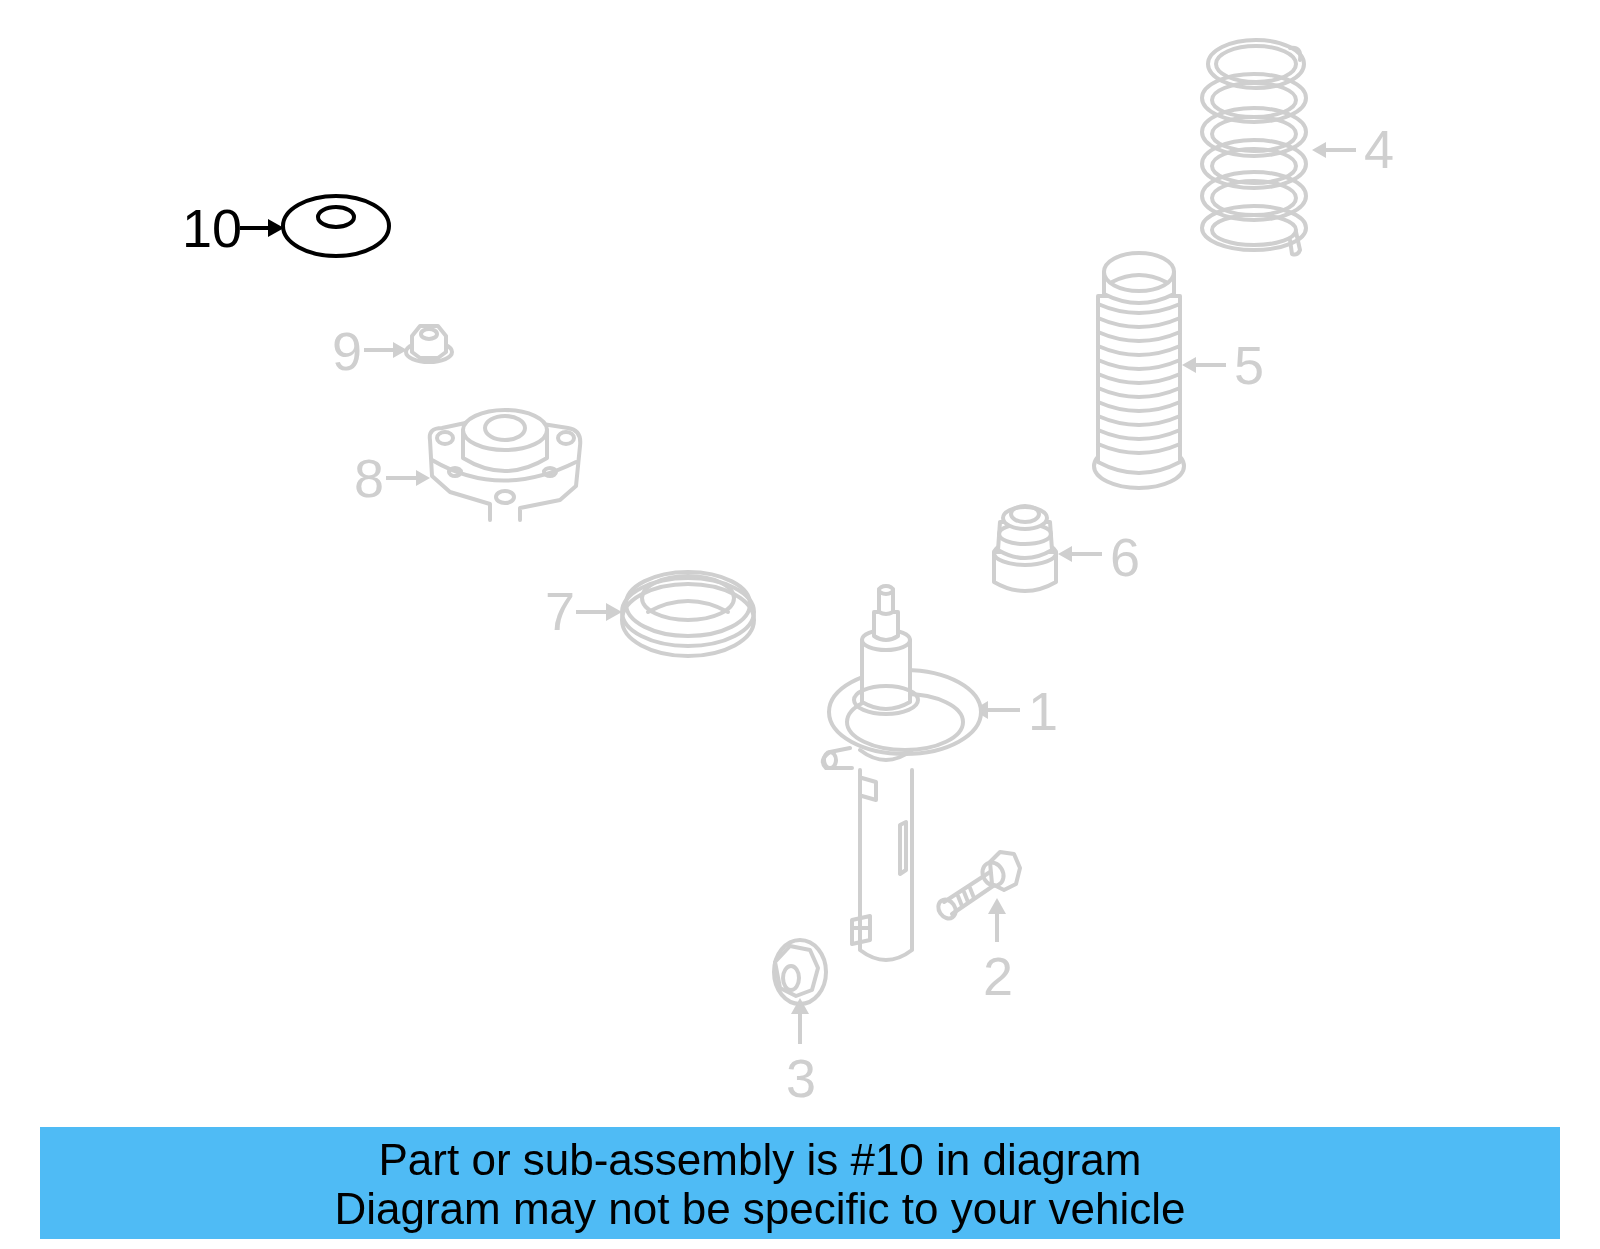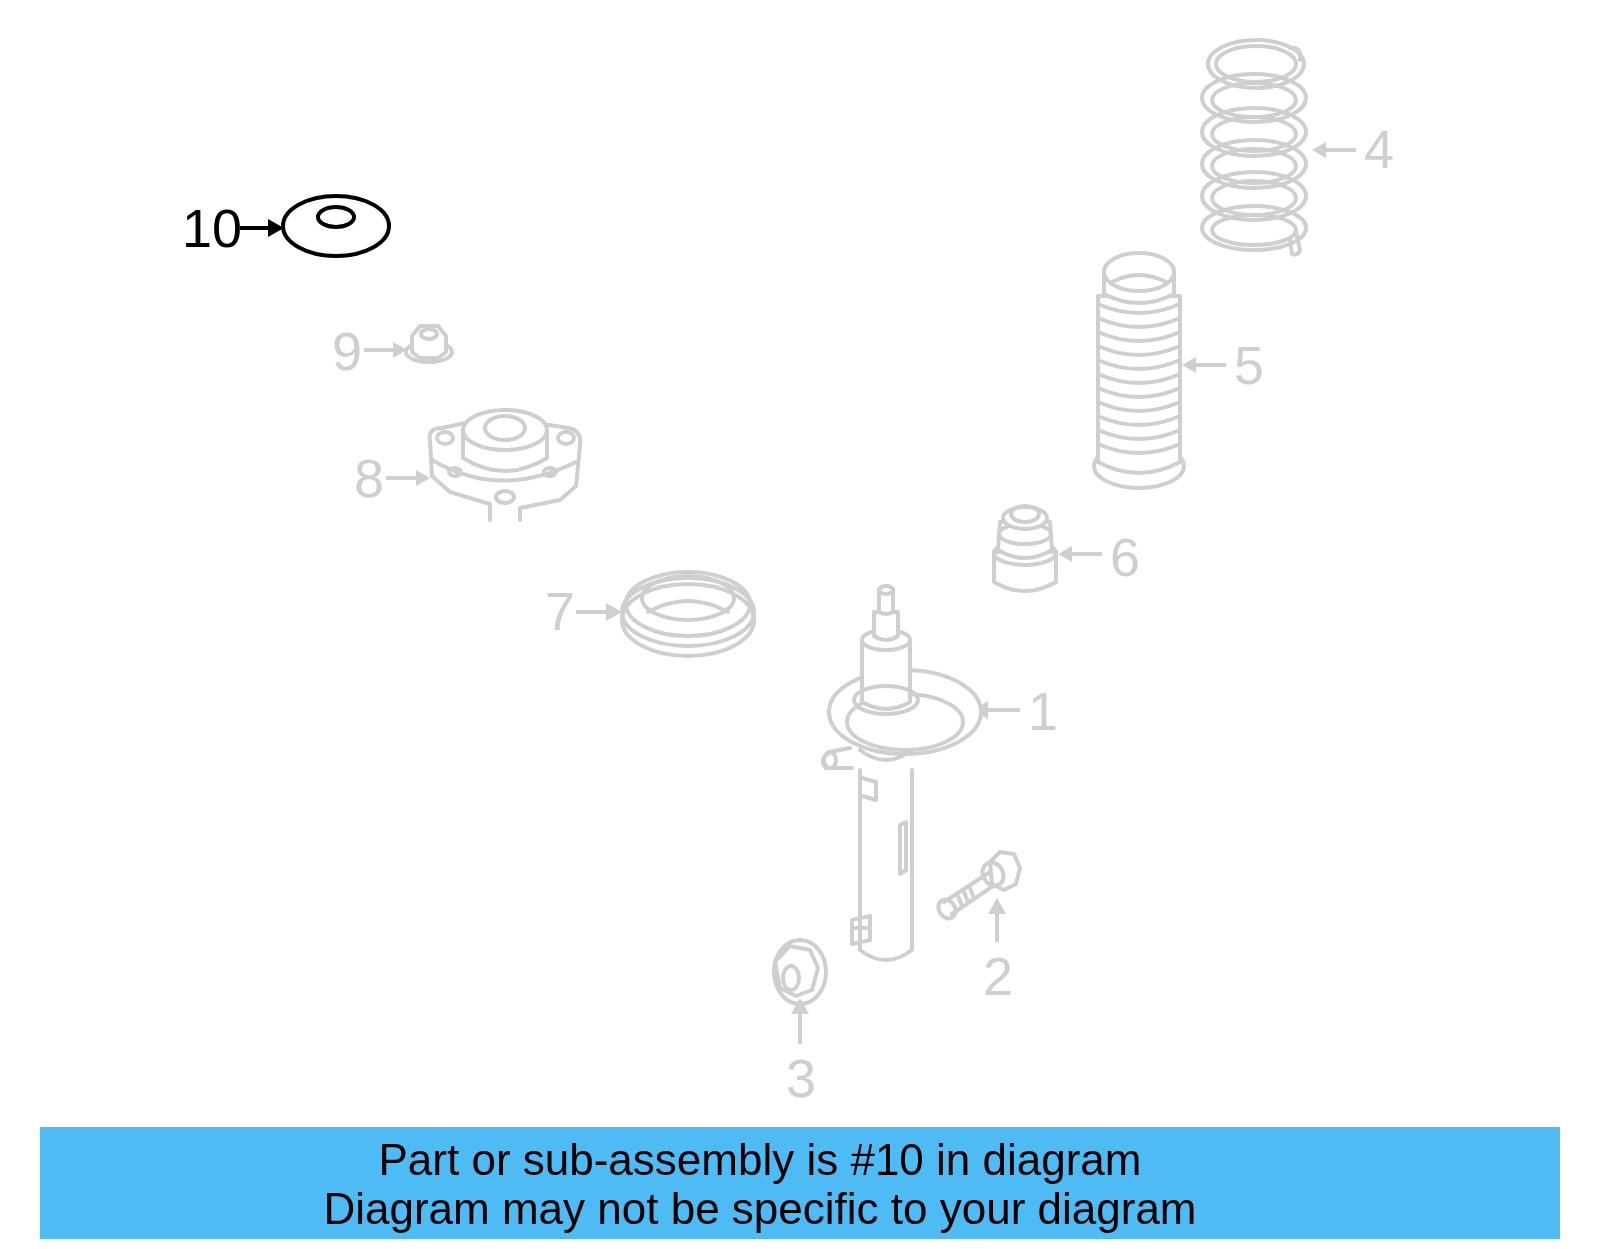--- a/index.html
+++ b/index.html
@@ -157,14 +157,14 @@
       <ellipse class="part" cx="1254" cy="228" rx="52" ry="22"></ellipse>
       <ellipse class="part" cx="1254" cy="230" rx="42" ry="15"></ellipse>
       <path class="part" d="M1296,232 L1300,250 Q1298,256 1292,254 L1290,240"></path>
       <path class="part" d="M1290,48 Q1302,46 1300,60"></path>
     </g>
   </g>
 </svg>
 
 <div class="banner">
   <div class="banner-line l1">Part or sub-assembly is #10 in diagram</div>
-  <div class="banner-line l2">Diagram may not be specific to your diagram</div>
+  <div class="banner-line l2">Diagram may not be specific to your vehicle</div>
 </div>
 
 </body></html>

